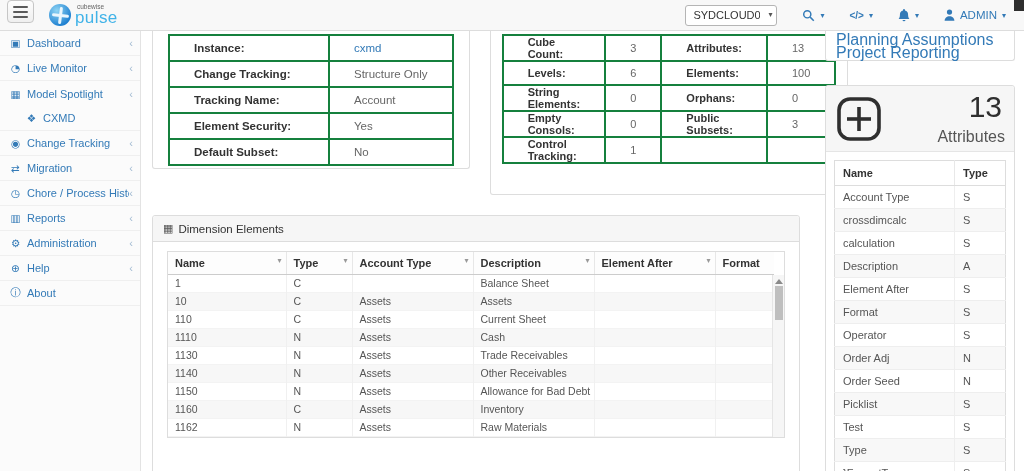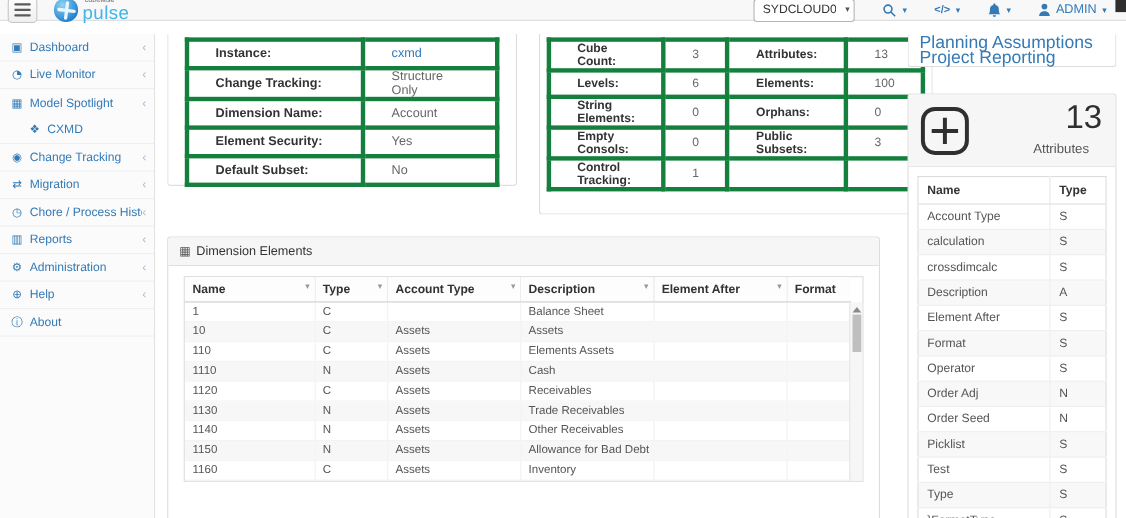--- a/index.html
+++ b/index.html
@@ -2,21 +2,21 @@
 <html><head>
 <meta charset="utf-8">
 <style>
   * { box-sizing: border-box; margin: 0; padding: 0; }
   html,body { width:1024px; height:471px; }
   body {
     font-family: "Liberation Sans", sans-serif;
     background:#fff; color:#333; overflow:hidden; position:relative; font-size:12px;
   }
   
-  .navbar{position:absolute;top:0;left:0;right:0;height:19px;background:#f8f8f8;border-bottom:1px solid #ddd;display:flex;align-items:center;z-index:10}
+  .navbar{position:absolute;top:0;left:0;right:0;height:31px;background:#f8f8f8;border-bottom:1px solid #ddd;display:flex;z-index:10}
   .hamburger{width:27px;height:23px;margin-left:7px;border:1px solid #c6c6c6;border-radius:4px;background:linear-gradient(#fdfdfd,#efefef);display:flex;flex-direction:column;justify-content:center;gap:3px;align-items:center;cursor:pointer}
   .hamburger .bar{width:15px;height:2px;background:#5a5a5a;border-radius:1px}
   .logo{display:flex;align-items:center;margin-left:15px;gap:4px}
   .logo-circle{width:22px;height:22px;border-radius:50%;background:radial-gradient(circle at 35% 30%, #8ed4f4, #1d7fd0 75%);position:relative;flex:0 0 auto}
   .logo-circle::before{content:"";position:absolute;left:9.5px;top:2.5px;width:3px;height:17px;background:#eaf6fd;border-radius:1.5px;transform:rotate(7deg)}
   .logo-circle::after{content:"";position:absolute;left:2.5px;top:9.5px;width:17px;height:3px;background:#eaf6fd;border-radius:1.5px;transform:rotate(7deg)}
   .logo-text{display:flex;flex-direction:column;line-height:1}
   .logo-small{font-size:6.5px;color:#666;margin-left:2px}
   .logo-main{font-size:17px;color:#41b3e8;letter-spacing:.4px;margin-top:-1px}
   .nav-right{margin-left:auto;display:flex;align-items:center;gap:25px;margin-right:18px}
@@ -40,39 +40,39 @@
   
   .card{position:absolute;background:#fff;border:1px solid #ddd;border-radius:3px}
   .cut-top{border-top:none;border-radius:0 0 3px 3px}
   #card-info{left:152px;top:31px;width:318px;height:138px}
   #card-stats{left:490px;top:31px;width:358px;height:164px}
   #card-links{left:825px;top:31px;width:190px;height:30px;padding:2px 10px}
   #card-attrs{left:825px;top:85px;width:190px;height:400px}
   #card-elems{left:152px;top:215px;width:648px;height:270px;border-radius:3px 3px 0 0}
   
   .kv-table{border-collapse:collapse;margin:3px auto 0}
-  .kv-table td{border:4px solid #15803d;font-size:11.5px;padding:0 24px;color:#666}
+  .kv-table td{border:2px solid #15803d;font-size:11.5px;padding:0 24px;color:#666}
   .kv-table td.lbl{font-weight:bold;color:#333}
   #card-info .kv-table{width:286px}
   #card-info .kv-table td{height:26px}
   #card-info td.lbl{width:160px}
   #card-stats .kv-table{width:294px}
   #card-stats .kv-table td{height:24px;font-size:11px}
   #card-stats td.c0{width:122px}
   #card-stats td.c1{width:36px}
   #card-stats td.c2{width:97px}
   #card-stats td.c3{width:39px}
   .link-text{color:#337ab7 !important;cursor:pointer}
   
   .panel-link{color:#337ab7;font-size:16px;line-height:13px;cursor:pointer;white-space:nowrap}
   
   .attr-head{height:66px;background:#f6f6f6;border-bottom:1px solid #e5e5e5;position:relative;border-radius:3px 3px 0 0}
   .plus-badge{position:absolute;left:10px;top:10px}
   .attr-count{position:absolute;right:12px;top:4px;font-size:30px;color:#2f2f2f}
-  .attr-caption{position:absolute;right:24px;top:42px;font-size:12px;color:#555}
+  .attr-caption{position:absolute;right:9px;top:42px;font-size:16px;color:#555}
   .attr-table{border-collapse:collapse;margin:8px;width:172px;border:1px solid #ddd}
   .attr-table th{font-size:11px;text-align:left;height:25px;padding:0 8px;border-bottom:1px solid #ddd;border-right:1px solid #e8e8e8;color:#333}
   .attr-table th:last-child{border-right:none}
   .attr-table td{font-size:11px;color:#555;height:23px;padding:0 8px;border-bottom:1px solid #eee;border-right:1px solid #eee}
   .attr-table td:last-child{border-right:none}
   .attr-table td.name{width:120px}
   .attr-table tbody tr:nth-child(even) td{background:#f8f8f8}
   
   .panel-heading{height:26px;background:#f6f6f6;border-bottom:1px solid #ddd;display:flex;align-items:center;padding:0 10px;font-size:11.5px;color:#333;gap:5px;border-radius:3px 3px 0 0}
   .panel-heading .p-icon{font-family:"DejaVu Sans",sans-serif;color:#555;font-size:11px}
@@ -221,21 +221,21 @@
     <td class="lbl">Instance:</td>
     <td class="val link-text">cxmd</td>
   </tr>
 
   <tr>
     <td class="lbl">Change Tracking:</td>
     <td class="val">Structure Only</td>
   </tr>
 
   <tr>
-    <td class="lbl">Dimension Name:</td>
+    <td class="lbl">Tracking Name:</td>
     <td class="val">Account</td>
   </tr>
 
   <tr>
     <td class="lbl">Element Security:</td>
     <td class="val">Yes</td>
   </tr>
 
   <tr>
     <td class="lbl">Default Subset:</td>
@@ -312,26 +312,26 @@
         <th>Type</th>
       </tr>
     </thead>
     <tbody>
   <tr>
     <td class="name">Account Type</td>
     <td>S</td>
   </tr>
 
   <tr>
+    <td class="name">crossdimcalc</td>
+    <td>S</td>
+  </tr>
+
+  <tr>
     <td class="name">calculation</td>
-    <td>S</td>
-  </tr>
-
-  <tr>
-    <td class="name">crossdimcalc</td>
     <td>S</td>
   </tr>
 
   <tr>
     <td class="name">Description</td>
     <td>A</td>
   </tr>
 
   <tr>
     <td class="name">Element After</td>
@@ -446,42 +446,34 @@
     <td>Assets</td>
     <td>Assets</td>
     <td></td>
     <td></td>
   </tr>
 
   <tr>
     <td>110</td>
     <td>C</td>
     <td>Assets</td>
-    <td>Elements Assets</td>
+    <td>Current Sheet</td>
     <td></td>
     <td></td>
   </tr>
 
   <tr>
     <td>1110</td>
     <td>N</td>
     <td>Assets</td>
     <td>Cash</td>
     <td></td>
     <td></td>
   </tr>
 
-  <tr>
-    <td>1120</td>
-    <td>C</td>
-    <td>Assets</td>
-    <td>Receivables</td>
-    <td></td>
-    <td></td>
-  </tr>
 
   <tr>
     <td>1130</td>
     <td>N</td>
     <td>Assets</td>
     <td>Trade Receivables</td>
     <td></td>
     <td></td>
   </tr>
 
@@ -505,20 +497,28 @@
 
   <tr>
     <td>1160</td>
     <td>C</td>
     <td>Assets</td>
     <td>Inventory</td>
     <td></td>
     <td></td>
   </tr>
 
+  <tr>
+    <td>1162</td>
+    <td>N</td>
+    <td>Assets</td>
+    <td>Raw Materials</td>
+    <td></td>
+    <td></td>
+  </tr>
 
 </tbody>
       </table>
       <div class="vscroll">
         <div class="up"></div>
         <div class="thumb"></div>
       </div>
     </div>
   </div>
 </div>

